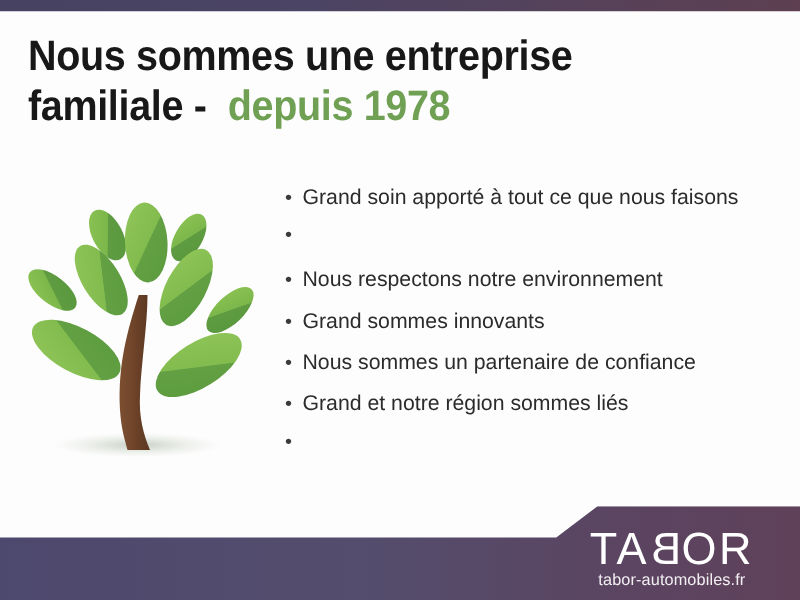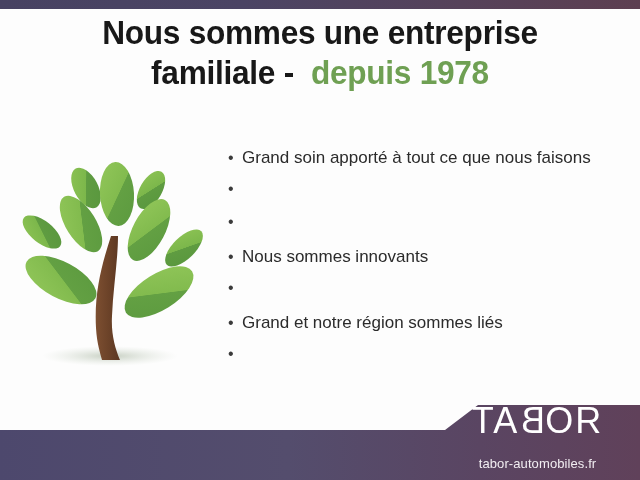--- a/index.html
+++ b/index.html
@@ -20,22 +20,21 @@
   
   .top-bar {
     position:absolute; top:0; left:0;
     width:640px; height:9px;
     background:linear-gradient(90deg,#474262 0%,#4b4464 38%,#56425a 72%,#5d3f51 100%);
   }
 
   
   .headline {
     position:absolute;
-    top:12px; left:0; width:640px;
-    text-align:center;
+    top:25px; left:0; width:640px;
     line-height:40px;
     letter-spacing:-0.3px;
   }
   .headline .line {
     display:block;
     font-size:34px;
     font-weight:700;
     color:#181818;
     font-family:"Liberation Sans Narrow","Liberation Sans", sans-serif;
     transform:scaleX(0.93);
@@ -104,21 +103,21 @@
   .logo-word .flip-b {
     display:inline-block;
     transform:scaleX(-1);
   }
   .logo-url {
     display:block;
     font-size:13px;
     color:#f2eef2;
     letter-spacing:0.1px;
     line-height:16px;
-    margin-top:18px;
+    margin-top:0;
     font-family:"Liberation Sans Narrow","Liberation Sans", sans-serif;
   }
 </style>
 </head>
 <body>
 
 <div class="slide">
 
   <div class="top-bar"></div>
 
@@ -175,27 +174,29 @@
   <div class="bullets">
     <div class="bullet-row">
       <span class="bullet-dot">•</span>
       <span class="bullet-text">Grand soin apporté à tout ce que nous faisons</span>
     </div>
     <div class="bullet-row">
       <span class="bullet-dot">•</span>
     </div>
     <div class="bullet-row">
       <span class="bullet-dot">•</span>
-    </div>
-    <div class="bullet-row">
-      <span class="bullet-dot">•</span>
-      <span class="bullet-text">Nous sommes innovants</span>
-    </div>
-    <div class="bullet-row">
-      <span class="bullet-dot">•</span>
+      <span class="bullet-text">Nous respectons notre environnement</span>
+    </div>
+    <div class="bullet-row">
+      <span class="bullet-dot">•</span>
+      <span class="bullet-text">Grand sommes innovants</span>
+    </div>
+    <div class="bullet-row">
+      <span class="bullet-dot">•</span>
+      <span class="bullet-text">Nous sommes un partenaire de confiance</span>
     </div>
     <div class="bullet-row">
       <span class="bullet-dot">•</span>
       <span class="bullet-text">Grand et notre région sommes liés</span>
     </div>
     <div class="bullet-row">
       <span class="bullet-dot">•</span>
     </div>
   </div>
 

